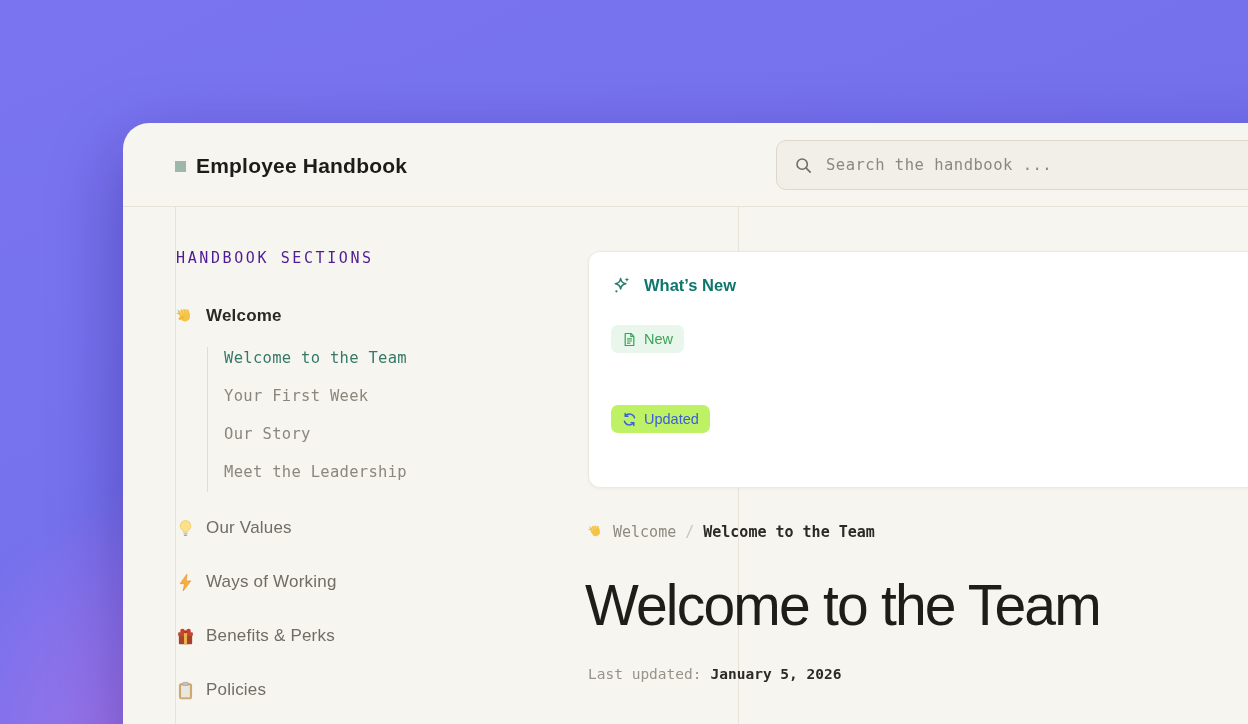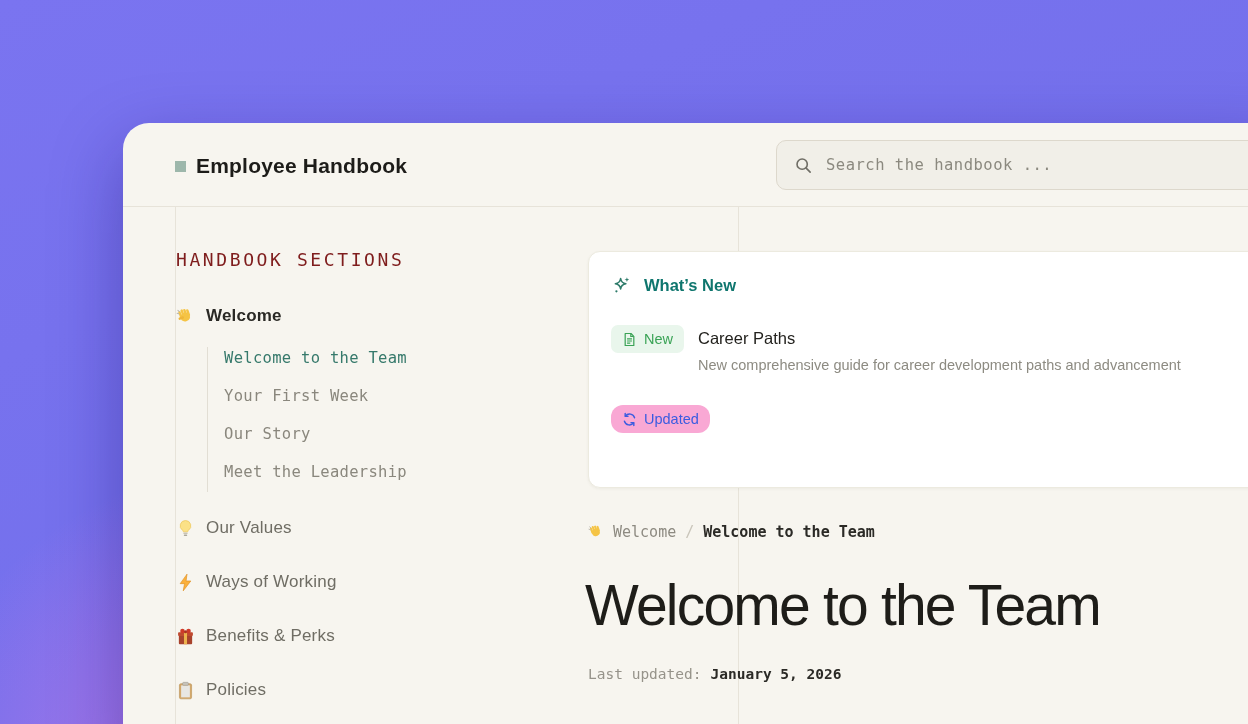--- a/index.html
+++ b/index.html
@@ -37,21 +37,21 @@
   }
   .search input::placeholder { color:#8b897f; opacity:1; }
 
   
   .vline { position:absolute; top:84px; bottom:0; width:1px; background:#e7e3d9; }
   .vline.v1 { left:52px; } .vline.v2 { left:615px; }
 
   
   .side-label {
     position:absolute; left:53px; top:126px;
-    font-family:"DejaVu Sans Mono", monospace; font-size:18px; letter-spacing:2.6px; color:#7f1d1d;
+    font-family:"DejaVu Sans Mono", monospace; font-size:15px; letter-spacing:2.6px; color:#4c1d95;
   }
   .nav-item { position:absolute; left:53px; display:flex; align-items:center; gap:11px; cursor:pointer; }
   .nav-item .emoji { width:19px; height:19px; flex:none; }
   .nav-item .lbl { font-size:17px; color:#6f6d64; letter-spacing:.2px; }
   .nav-item.active .lbl { color:#2a2925; font-weight:600; }
   .n1{top:183px} .n2{top:395px} .n3{top:449px} .n4{top:503px} .n5{top:557px}
 
   .indent-line { position:absolute; left:84px; top:224px; height:145px; width:1px; background:#e2ded4; }
   .sub-link {
     position:absolute; left:101px; cursor:pointer;
@@ -70,21 +70,21 @@
   .wn-head svg { width:21px; height:21px; }
   .wn-title { font-size:16.5px; font-weight:700; color:#0f766e; }
   .wn-row { position:absolute; left:22px; display:flex; align-items:flex-start; gap:14px; cursor:pointer;justify-content:center; }
   .wn-row.r1 { top:73px; } .wn-row.r2 { top:153px; }
   .badge {
     display:flex; align-items:center; gap:7px; height:28px; padding:0 11px; border-radius:7px;
     font-size:14.5px; font-weight:500; flex:none;
   }
   .badge svg { width:15px; height:15px; }
   .badge.new { background:#e9f6ec; color:#3aa356; }
-  .badge.updated { background:#f9a8d4; color:#3a5ce0;border-radius:12px; }
+  .badge.updated { background:#bef264; color:#3a5ce0; }
   .wn-item-title { font-size:16.5px; font-weight:500; color:#23221e; margin-top:4px; }
   .wn-item-desc { font-size:14.5px; color:#8d8b82; margin-top:9px; white-space:nowrap; }
 
   
   .crumbs {
     position:absolute; left:465px; top:400px; display:flex; align-items:center; gap:9px;
     font-family:"DejaVu Sans Mono", monospace; font-size:15px;
   }
   .crumbs .emoji { width:16px; height:16px; }
   .crumb-section { color:#8d8a81; cursor:pointer; }
@@ -196,24 +196,20 @@
       </div>
 
       <div class="wn-row r1">
         <span class="badge new">
           <svg viewBox="0 0 16 16" fill="none" stroke="#3aa356" stroke-width="1.3">
             <path d="M3.4 1.6 h6.2 l3 3 v9.8 h-9.2 z" stroke-linejoin="round"></path>
             <path d="M9.4 1.8 v3 h3"></path>
             <path d="M5.4 7.4 h5.2 M5.4 9.6 h5.2 M5.4 11.8 h3.4"></path>
           </svg>
           <span>New</span>
-        </span>
-        <span>
-          <div class="wn-item-title">Career Paths</div>
-          <div class="wn-item-desc">New comprehensive guide for career development paths and advancement</div>
         </span>
       </div>
 
       <div class="wn-row r2">
         <span class="badge updated">
           <svg viewBox="0 0 16 16" fill="none" stroke="#3a5ce0" stroke-width="1.5" stroke-linecap="round">
             <path d="M13.4 6.2 A5.6 5.6 0 0 0 3.6 4.4"></path>
             <path d="M3.4 1.6 v3 h3" stroke-linejoin="round"></path>
             <path d="M2.6 9.8 A5.6 5.6 0 0 0 12.4 11.6"></path>
             <path d="M12.6 14.4 v-3 h-3" stroke-linejoin="round"></path>

